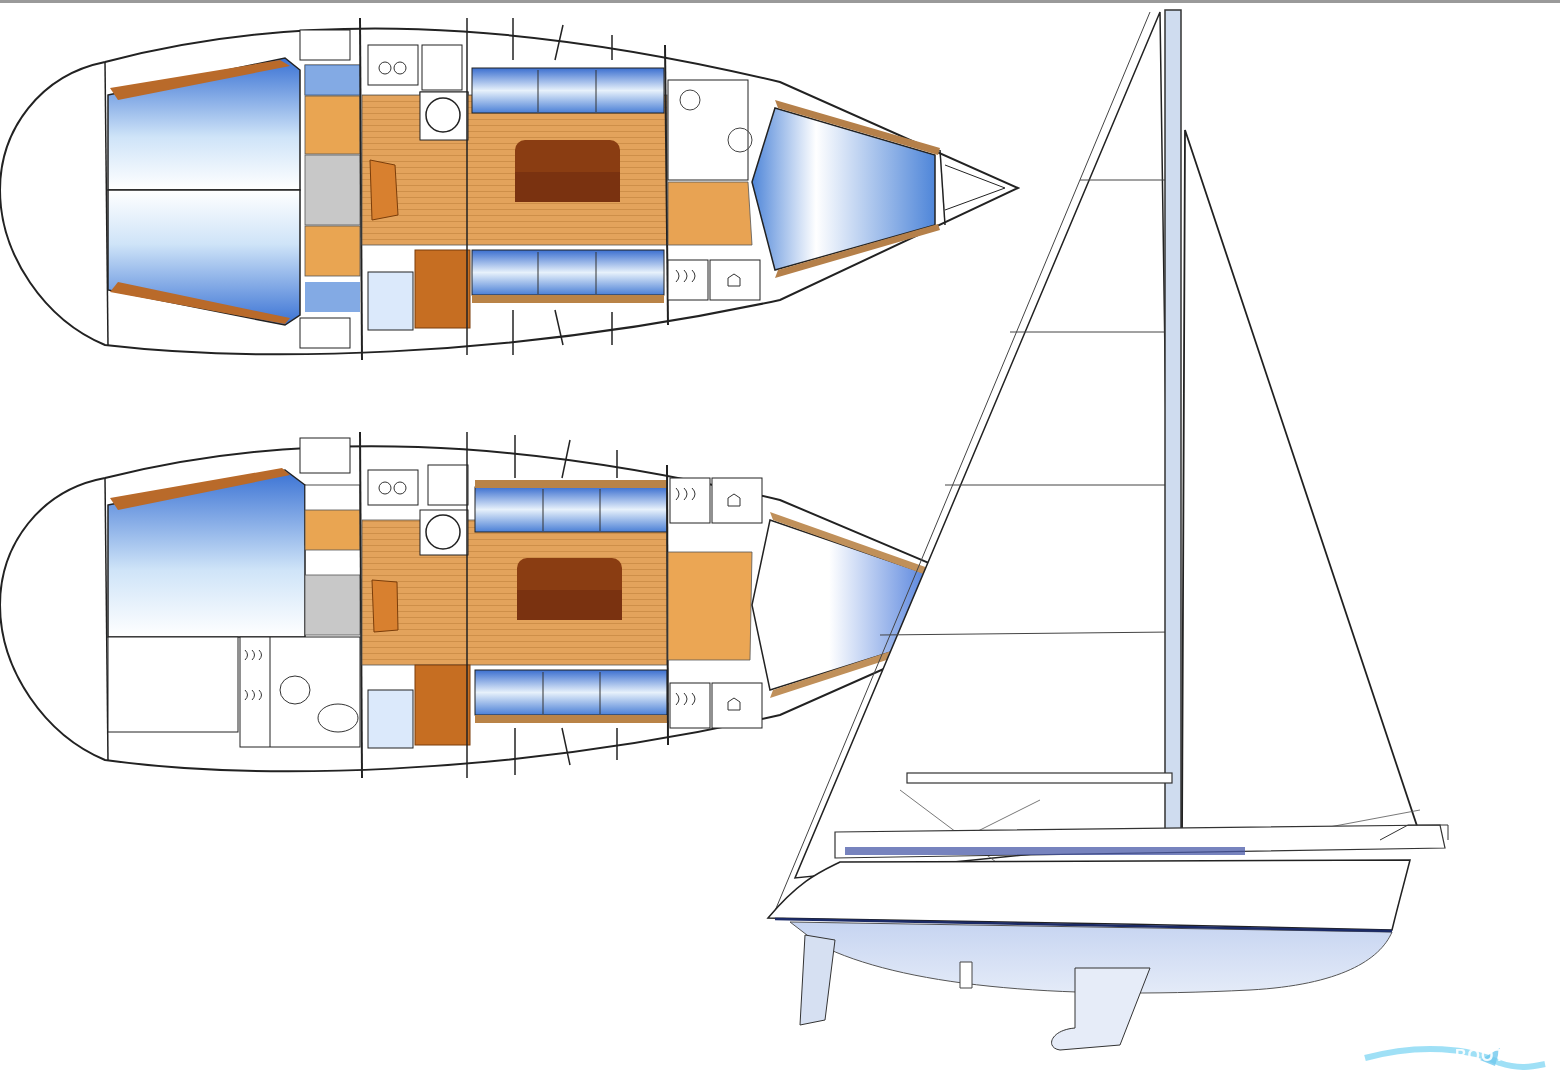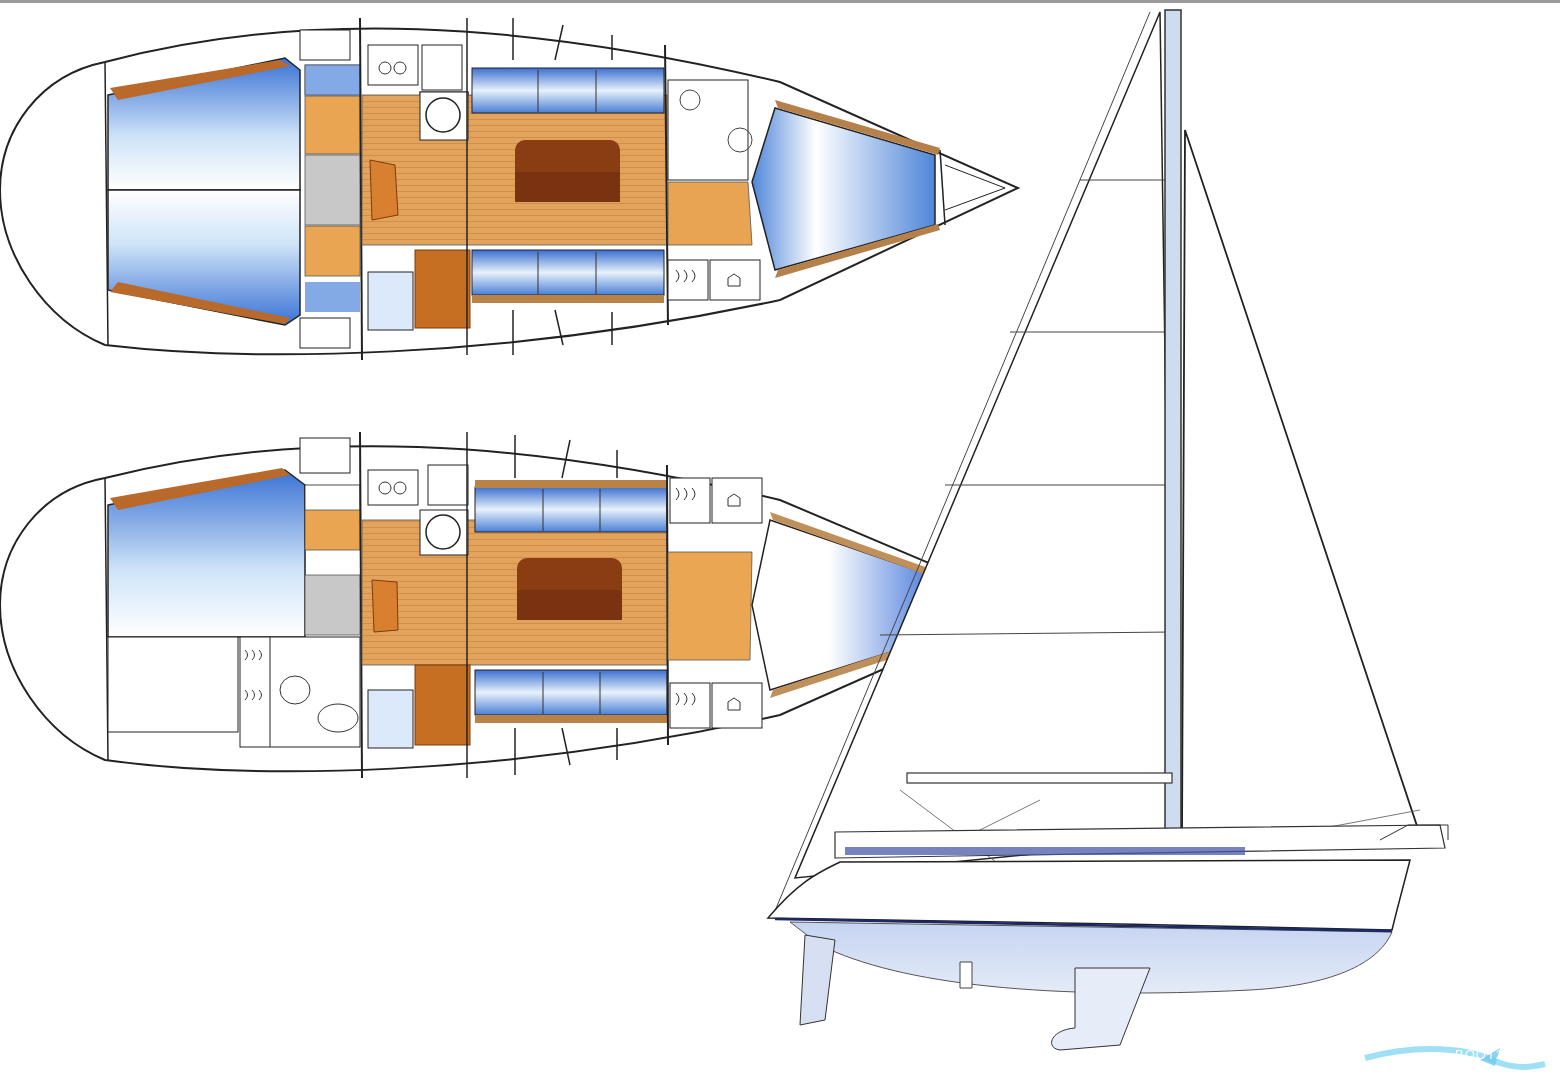--- a/index.html
+++ b/index.html
@@ -1,20 +1,20 @@
 <!DOCTYPE html>
 <html><head>
 <meta charset="utf-8">
 <style>
   html,body{margin:0;padding:0;background:#ffffff;}
   body{width:1560px;height:1083px;overflow:hidden;position:relative;font-family:"Liberation Sans",sans-serif;}
   .topline{position:absolute;left:0;top:0;width:1560px;height:3px;background:#9a9a9a;}
   svg{position:absolute;left:0;top:0;}
   .watermark{position:absolute;left:1360px;top:1038px;width:190px;height:40px;}
-  .wm-text{position:absolute;left:1455px;top:1047px;font-size:13px;color:rgba(255,255,255,0.9);font-weight:normal;letter-spacing:1px;}
+  .wm-text{position:absolute;left:1455px;top:1047px;font-size:16px;color:rgba(255,255,255,0.9);font-weight:bold;letter-spacing:1px;}
 </style>
 </head>
 <body>
 
 <div class="topline"></div>
 
 <svg width="1560" height="1083" viewBox="0 0 1560 1083">
   <defs>
     <linearGradient id="blueH" x1="0" y1="0" x2="1" y2="0">
       <stop offset="0" stop-color="#3f78d6"></stop>

